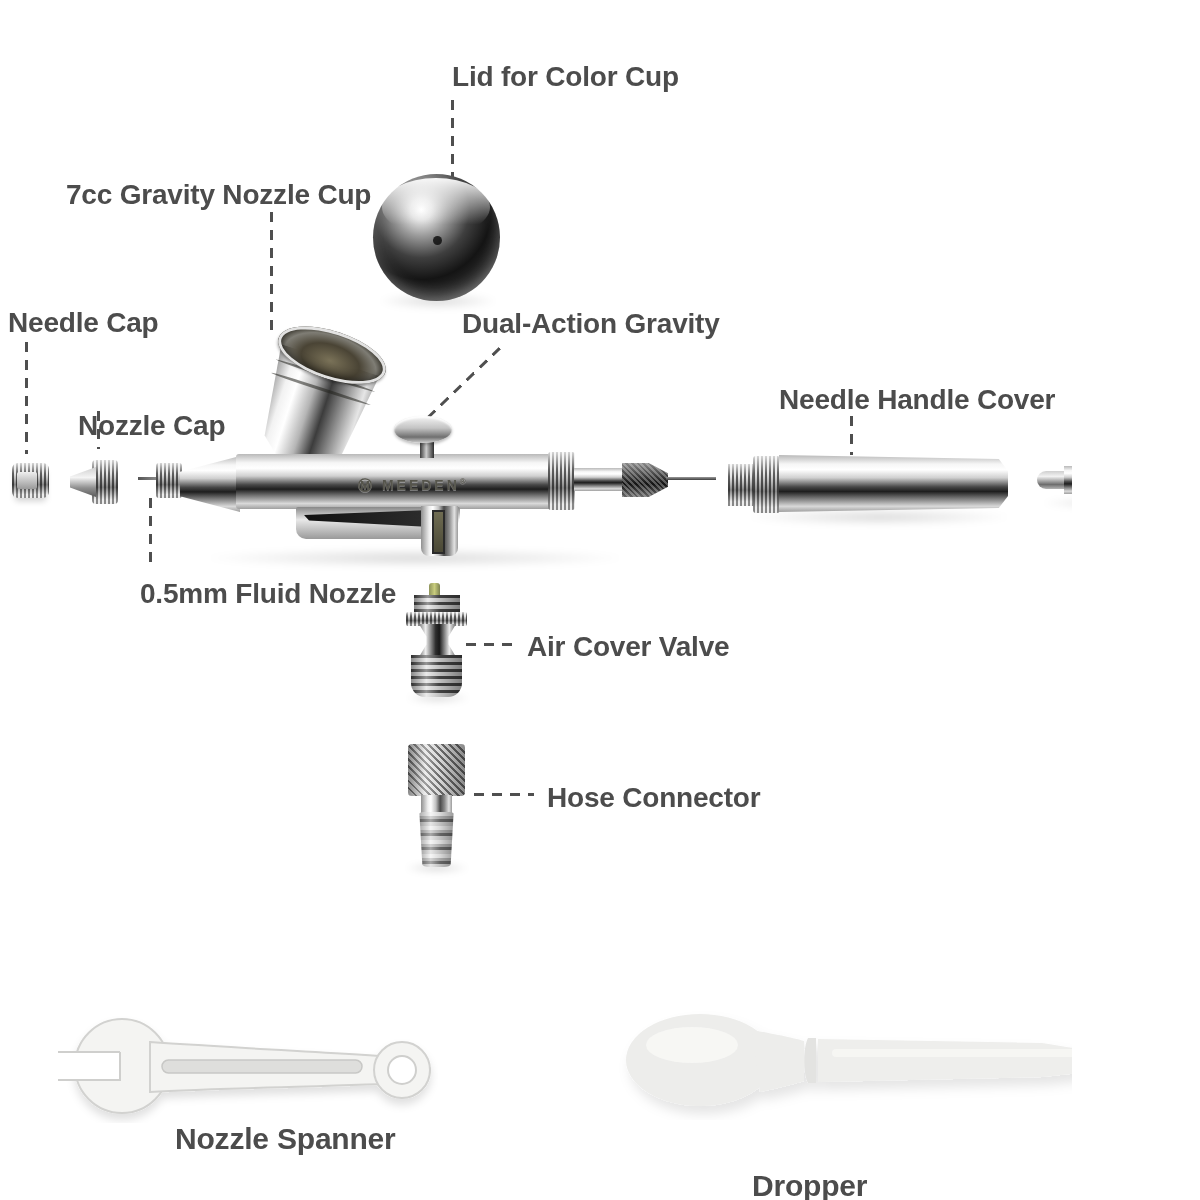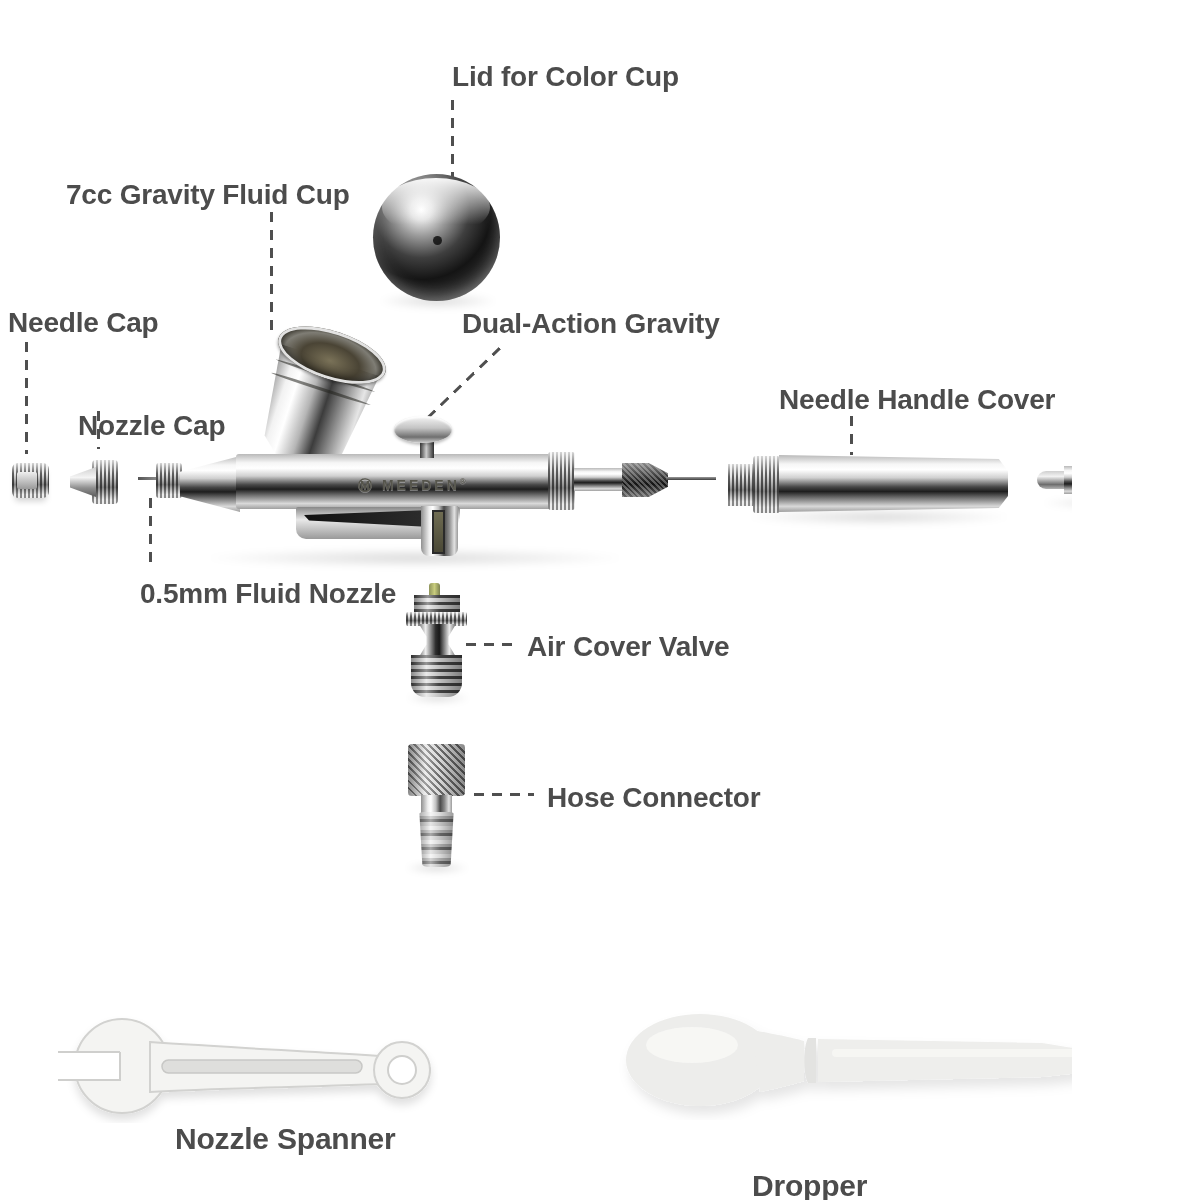--- a/index.html
+++ b/index.html
@@ -41,21 +41,21 @@
   .cup-rim{position:absolute;left:0;top:0;width:112px;height:48px;border-radius:50%;
     background:radial-gradient(ellipse at 50% 62%,#7a7258 0%,#4a4435 38%,#23201294 60%,#1b180e 78%,#111 100%);
     box-shadow:inset 0 0 0 3px rgba(235,235,235,.95), inset 0 -4px 8px rgba(0,0,0,.6), 0 2px 3px rgba(0,0,0,.35);}
 </style>
 </head>
 <body>
 
 <div class="canvas">
 
   <div class="label" style="left:452px;top:62px;">Lid for Color Cup</div>
-  <div class="label" style="left:66px;top:180px;">7cc Gravity Fluid Cup</div>
+  <div class="label" style="left:66px;top:180px;">7cc Gravity Nozzle Cup</div>
   <div class="label" style="left:8px;top:308px;">Needle Cap</div>
   <div class="label" style="left:78px;top:379px;margin-top:32px;">Nozzle Cap</div>
   <div class="label" style="left:462px;top:309px;">Dual-Action Gravity</div>
   <div class="label" style="left:779px;top:385px;">Needle Handle Cover</div>
   <div class="label" style="left:140px;top:579px;">0.5mm Fluid Nozzle</div>
   <div class="label" style="left:527px;top:632px;">Air Cover Valve</div>
   <div class="label" style="left:547px;top:783px;">Hose Connector</div>
   <div class="label caption" style="left:175px;top:1123px;">Nozzle Spanner</div>
   <div class="label caption" style="left:752px;top:1126px;margin-top:44px;">Dropper</div>
 

